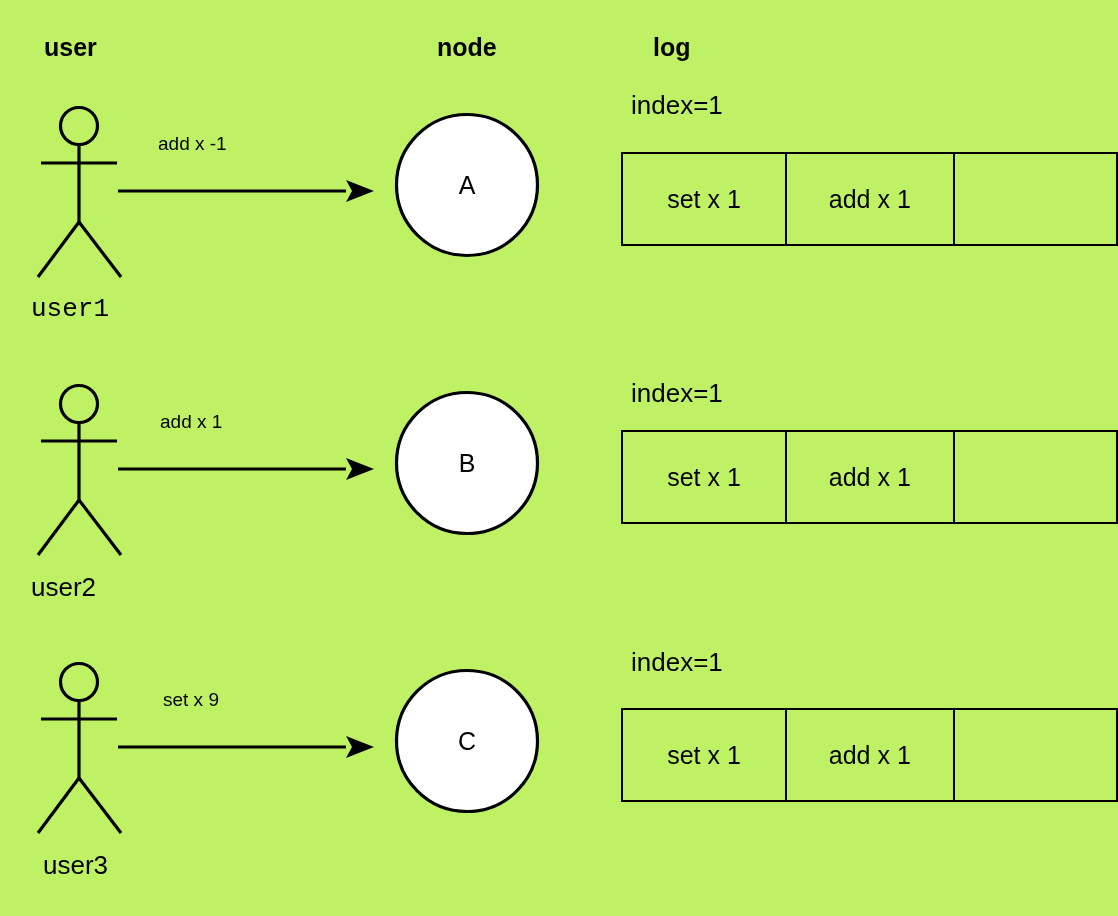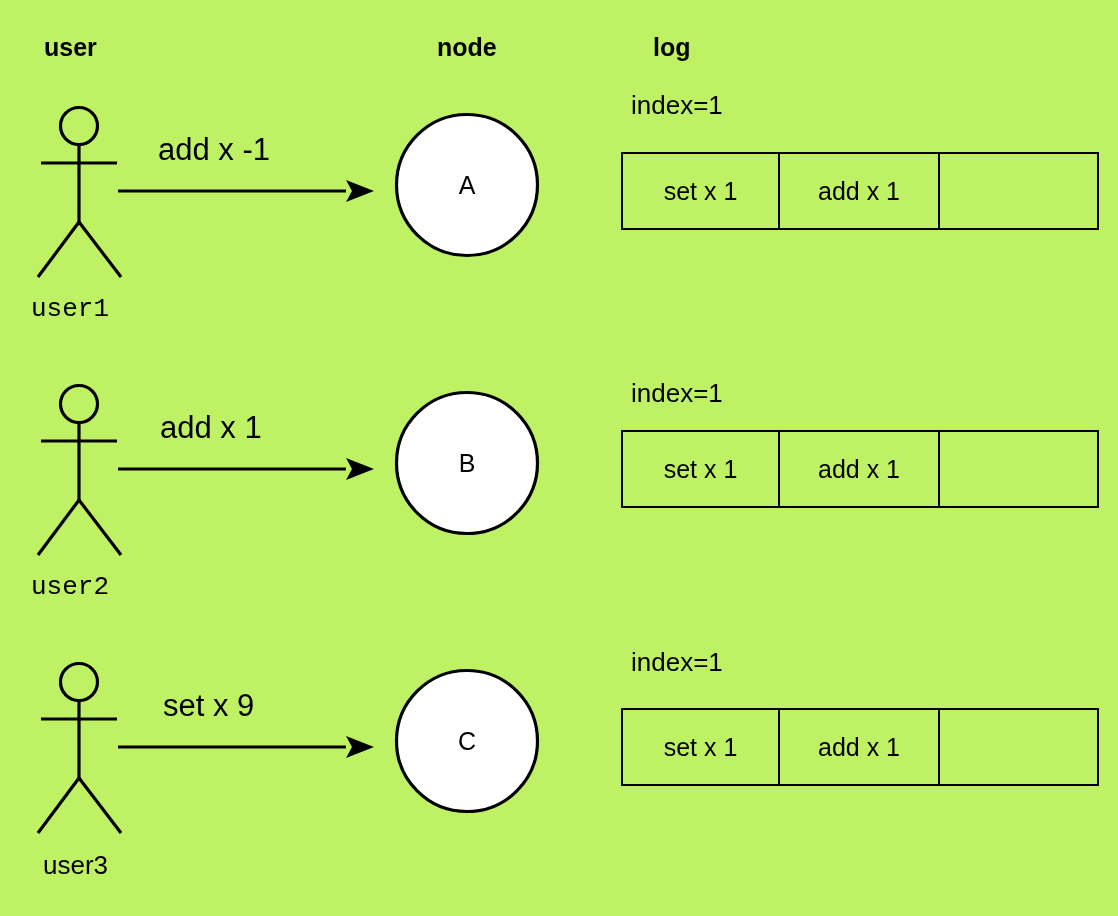--- a/index.html
+++ b/index.html
@@ -33,42 +33,42 @@
     white-space: nowrap;
     color: #000000;
   }
   .actor-svg, .arrow-svg, .node-svg {
     position: absolute;
     display: block;
     overflow: visible;
   }
   .msg-label {
     position: absolute;
-    font-size: 31px;
+    font-size: 19px;
     line-height: 1;
     white-space: nowrap;
     color: #000000;
   }
   .node-letter {
     font-size: 25px;
     font-family: "Liberation Sans", sans-serif;
     fill: #000000;
   }
   .log-table {
     position: absolute;
     border-collapse: collapse;
     table-layout: fixed;
   }
   .log-table td {
     border: 2.5px solid #000000;
     font-size: 25px;
     text-align: center;
     vertical-align: middle;
     height: 74px;
-    padding: 0;
+    padding: 8px;
     color: #000000;
     font-family: "Liberation Sans", sans-serif;
   }
   .cell-w1 { width: 155px; }
   .cell-w2 { width: 158px; }
   .cell-w3 { width: 157px; }
 </style>
 </head>
 <body>
 
@@ -111,21 +111,21 @@
   </tbody>
     </table>
 
   <svg class="actor-svg" style="left:30px; top:378px;" width="110" height="190" viewBox="0 0 110 190">
     <circle cx="49" cy="26" r="18.5" fill="none" stroke="#000" stroke-width="3.2"></circle>
     <line x1="49" y1="44.5" x2="49" y2="122" stroke="#000" stroke-width="3.2"></line>
     <line x1="11" y1="63" x2="87" y2="63" stroke="#000" stroke-width="3.2"></line>
     <line x1="49" y1="122" x2="8" y2="177" stroke="#000" stroke-width="3.2"></line>
     <line x1="49" y1="122" x2="91" y2="177" stroke="#000" stroke-width="3.2"></line>
   </svg>
-  <div class="plain-label" style="left:31px; top:574px;font-family:Liberation Mono, monospace;">user2</div>
+  <div class="plain-label" style="left:31px; top:574px;">user2</div>
 
   <div class="msg-label" style="left:160px; top:412px;">add x 1</div>
 
   <svg class="arrow-svg" style="left:118px; top:456px;" width="260" height="26" viewBox="0 0 260 26">
     <line x1="0" y1="13" x2="228" y2="13" stroke="#000" stroke-width="3.2"></line>
     <path d="M 228 2 L 256 13 L 228 24 L 234 13 Z" fill="#000"></path>
   </svg>
 
   <svg class="node-svg" style="left:394px; top:390px;" width="148" height="148" viewBox="0 0 148 148">
     <circle cx="73" cy="73" r="70.5" fill="#fff" stroke="#000" stroke-width="3.2"></circle>

